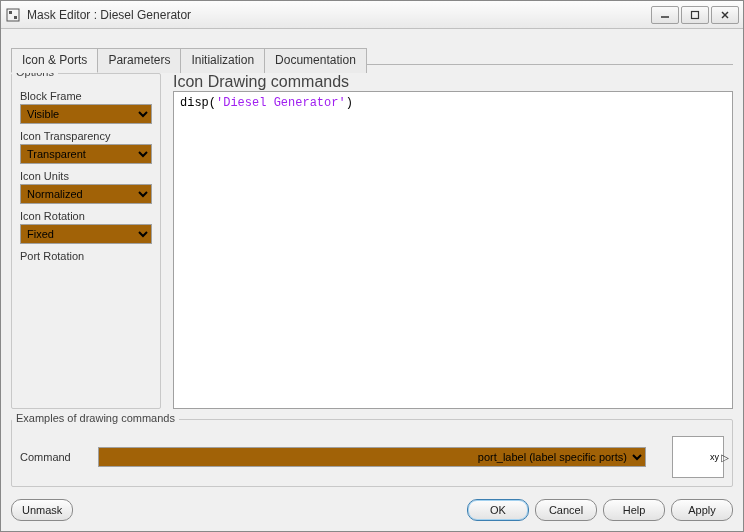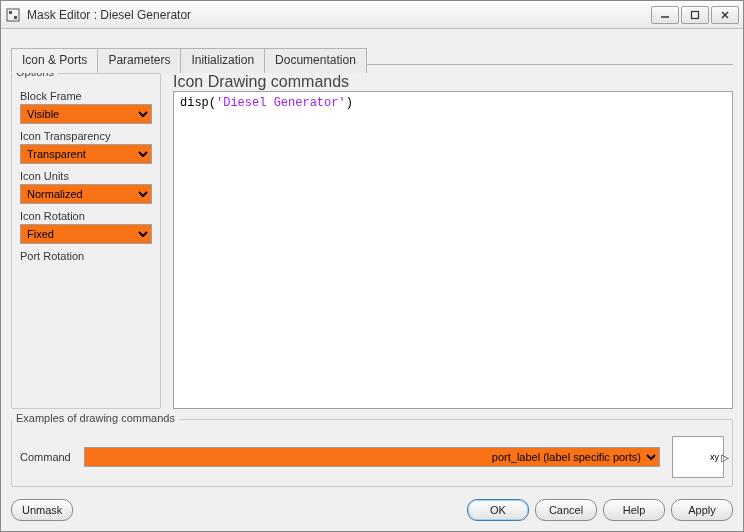--- a/index.html
+++ b/index.html
@@ -83,21 +83,21 @@
   font-size: 11px;
 }
 
 .options { width: 150px; }
 .options .fieldlabel { margin-top: 6px; margin-bottom: 2px; color: #333; font-size: 11px; }
 .options select, .cmdselect {
   width: 100%;
   font-size: 11px;
   padding: 1px 2px;
   border: 1px solid #a0a0a0;
-  background: #f97316;
+  background: #a16207;
   height: 20px;
 }
 
 .iconcmds { flex:1; display:flex; flex-direction:column; }
 .iconcmds .group-title-free { font-size: 16px; color: #444; }
 .code-area {
   flex: 1;
   border: 1px solid #a0a0a0;
   background: #fff;
   font-family: Consolas, "Courier New", monospace;
@@ -105,21 +105,21 @@
   padding: 4px 6px;
   white-space: pre;
   overflow: auto;
 }
 .code-area .fn { color: #000; }
 .code-area .str { color: #a020f0; }
 
 .examples {
   margin-top: 10px;
 }
-.exrow { display:flex; align-items:center; gap:4px; margin-top:6px; }
+.exrow { display:flex; align-items:center; gap:18px; margin-top:6px; }
 .exlabel { width: 60px; color:#333; font-size: 11px; }
 .cmdselect { flex:1;text-align:right; }
 .preview {
   width: 52px; height: 42px;
   border: 1px solid #a0a0a0;
   background: #fff;
   margin-left: 8px;
   position: relative;
   font-size: 9px;
 

